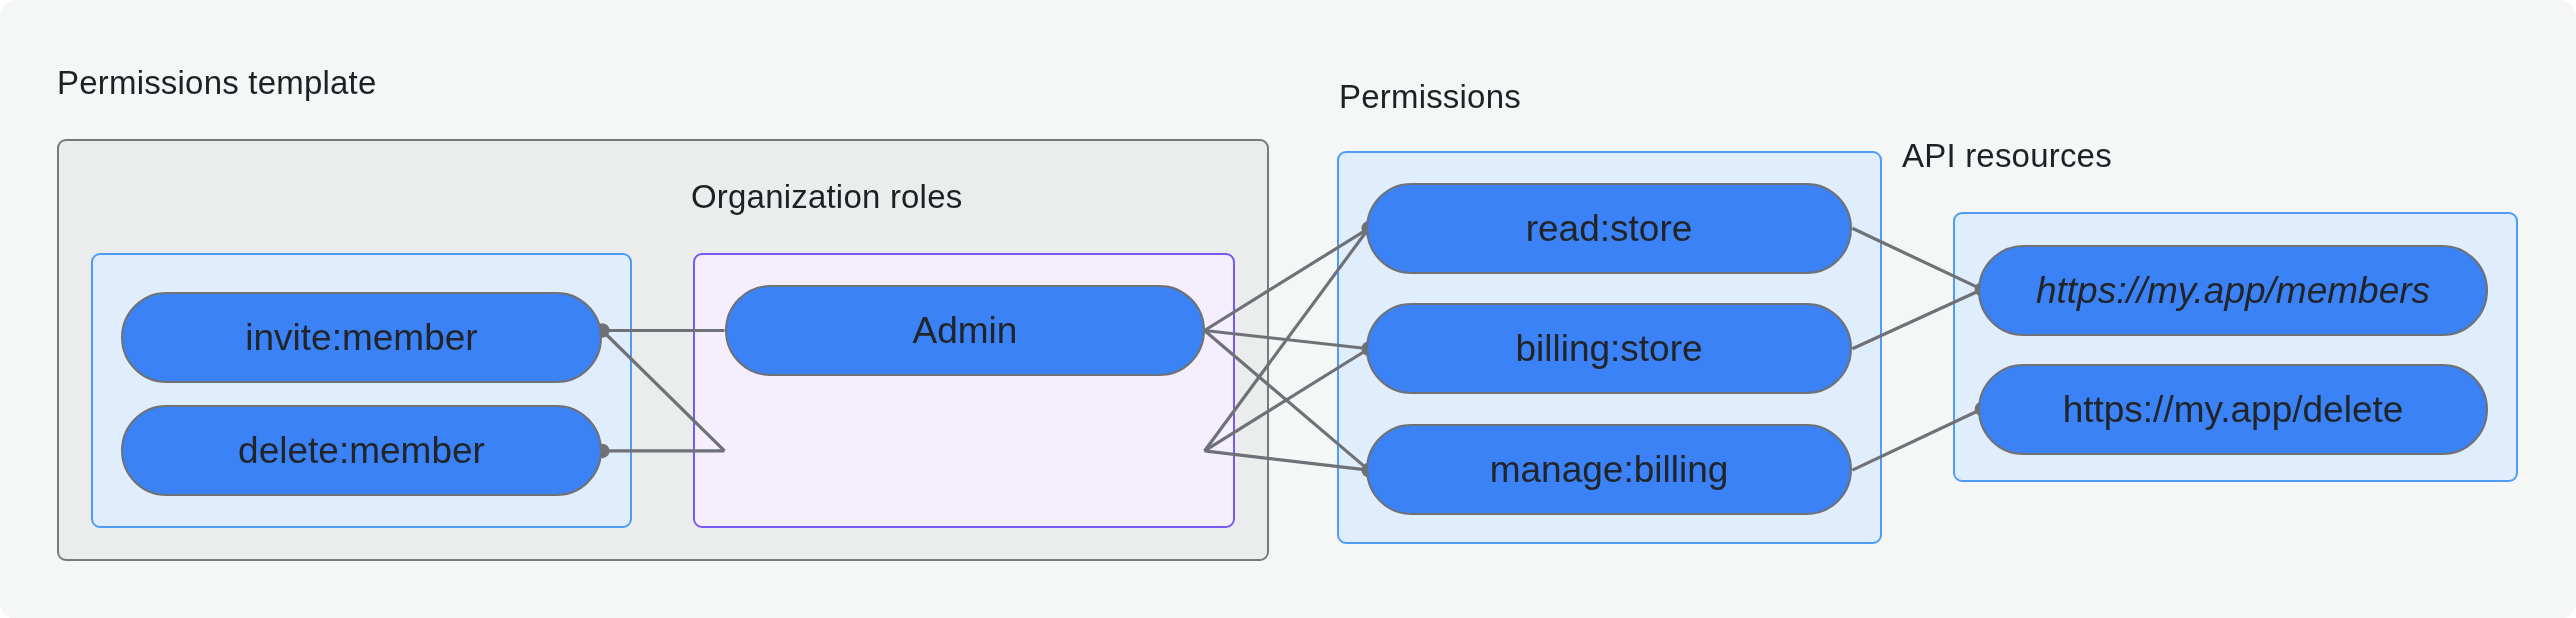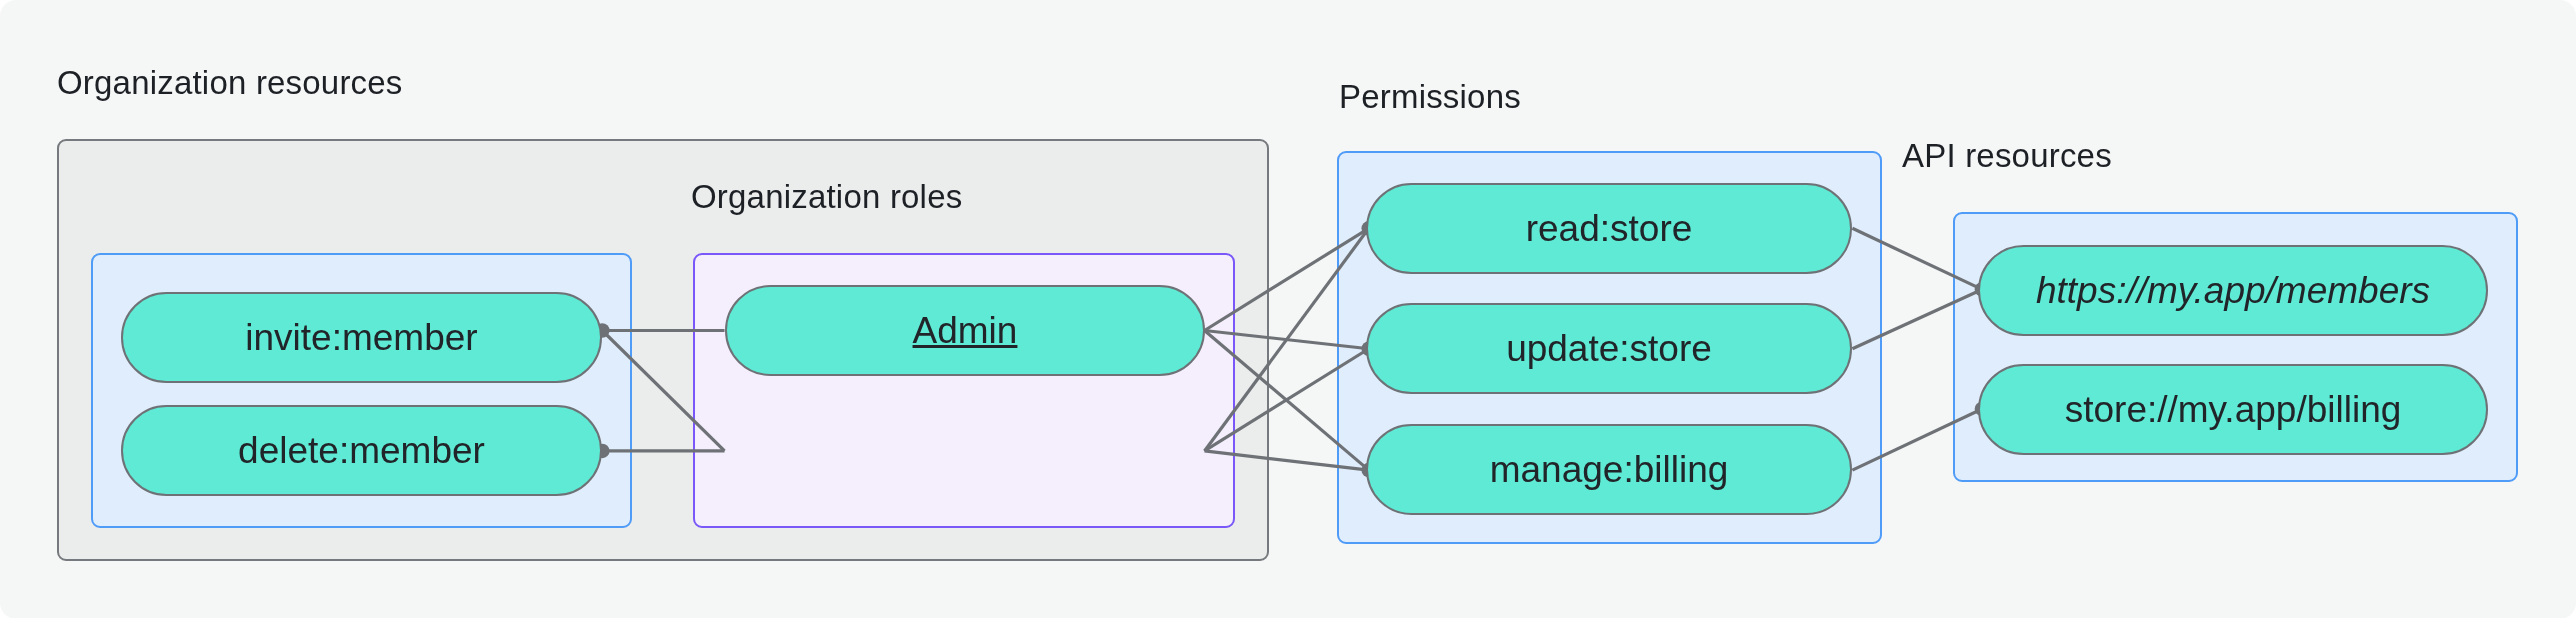--- a/index.html
+++ b/index.html
@@ -44,21 +44,21 @@
     background: #E0EDFC;
     border: 2.7px solid #4E9BF8;
   }
   .box-purple {
     background: #F4EEFD;
     border: 2.7px solid #7957F8;
   }
   .pill {
     position: absolute;
     height: 91px;
-    background: #5eead4;
+    background: #3b82f6;
     border: 2.7px solid #6E7276;
     border-radius: 912px;
     box-sizing: border-box;
     display: flex;
     align-items: center;
     justify-content: center;
     font-size: 37px;
     color: #212529;
     white-space: nowrap;
   }
@@ -74,21 +74,21 @@
   }
   .edges circle {
     fill: #6E7276;
   }
 </style>
 </head>
 <body>
 
 <div class="canvas">
 
-  <div class="group-label" style="left:57px; top:64px;">Organization resources</div>
+  <div class="group-label" style="left:57px; top:64px;">Permissions template</div>
 
   <div class="outer-container"></div>
 
 
   <div class="group-label" style="left:691px; top:178px;">Organization roles</div>
 
   <div class="group-label" style="left:1339px; top:78px;">Permissions</div>
 
   <div class="group-label" style="left:1902px; top:137px;">API resources</div>
 
@@ -121,23 +121,23 @@
     <circle cx="1500" cy="250" r="8"></circle>
     <circle cx="1500" cy="382" r="8"></circle>
     <circle cx="1500" cy="515" r="8"></circle>
     <circle cx="2172" cy="317" r="8"></circle>
     <circle cx="2172" cy="448" r="8"></circle>
   </svg>
 
   <div class="pill" style="left:121px; top:292px; width:481px;">invite:member</div>
   <div class="pill" style="left:121px; top:405px; width:481px;">delete:member</div>
 
-  <div class="pill" style="left:725px; top:285px; width:480px;text-decoration:underline;">Admin</div>
+  <div class="pill" style="left:725px; top:285px; width:480px;">Admin</div>
 
   <div class="pill" style="left:1366px; top:183px; width:486px;">read:store</div>
-  <div class="pill" style="left:1366px; top:303px; width:486px;">update:store</div>
+  <div class="pill" style="left:1366px; top:303px; width:486px;">billing:store</div>
   <div class="pill" style="left:1366px; top:424px; width:486px;text-align:center;">manage:billing</div>
 
   <div class="pill" style="left:1978px; top:245px; width:510px;font-style:italic;">https://my.app/members</div>
-  <div class="pill" style="left:1978px; top:364px; width:510px;">store://my.app/billing</div>
+  <div class="pill" style="left:1978px; top:364px; width:510px;">https://my.app/delete</div>
 
 </div>
 
 
 </body></html>

